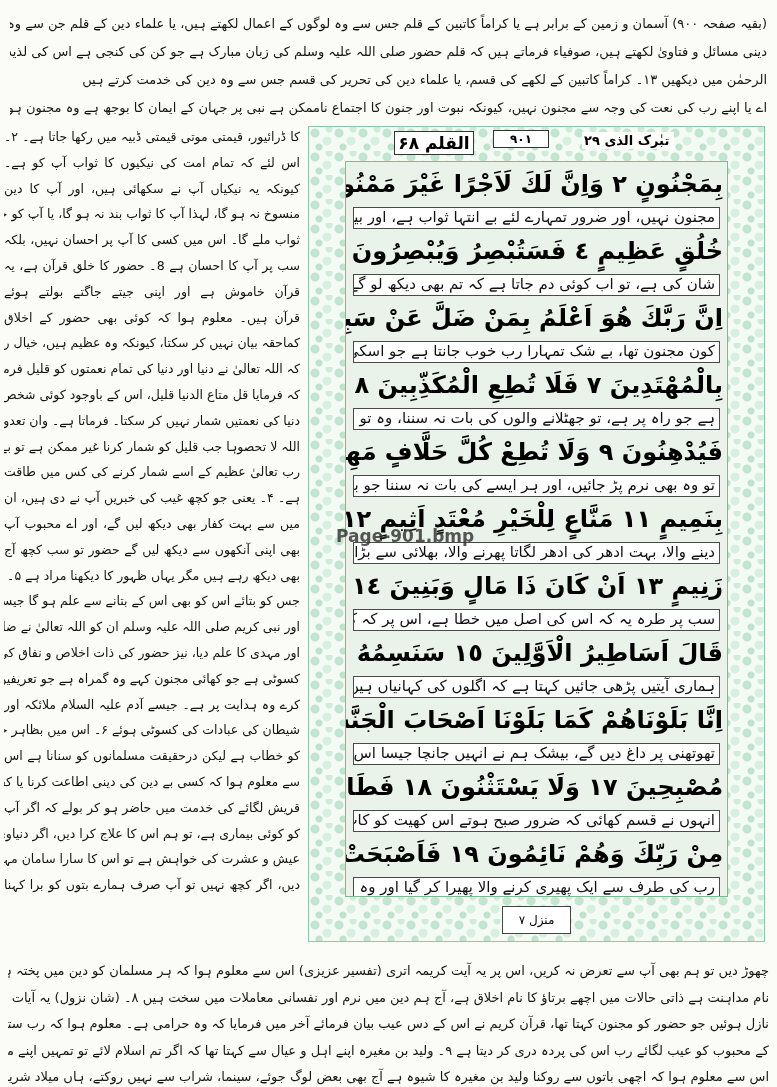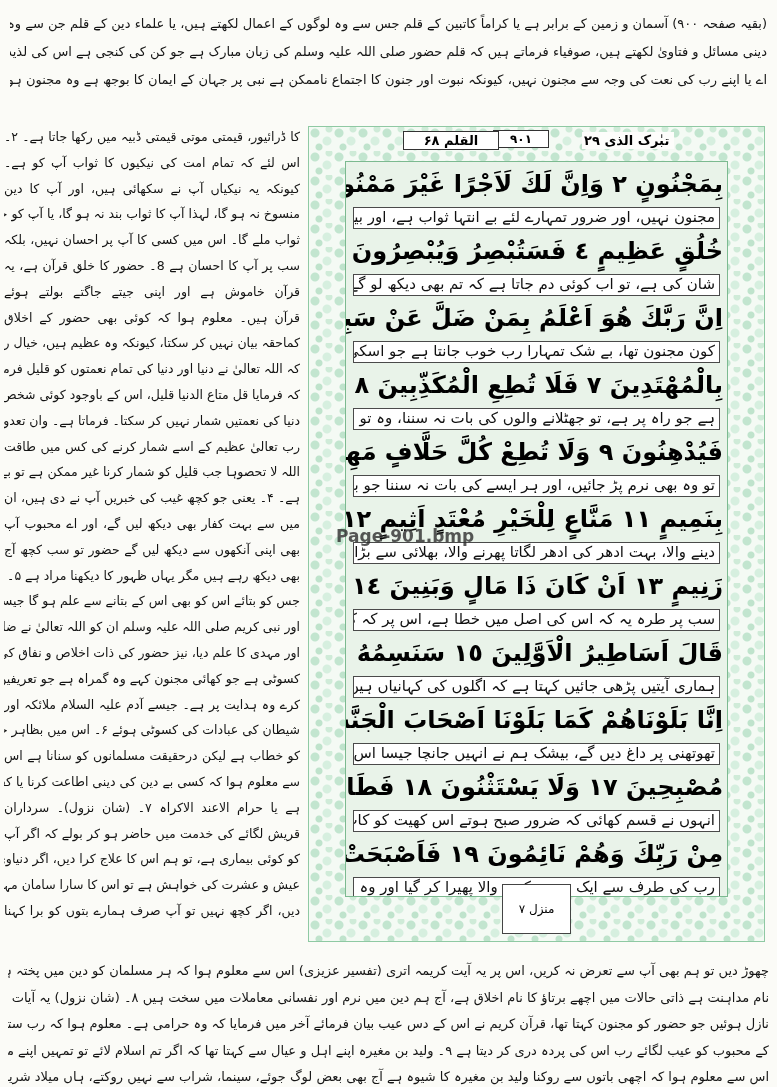--- a/index.html
+++ b/index.html
@@ -28,37 +28,37 @@
     background-image:
       radial-gradient(circle at 6px 6px,  #c2e5cf 4px, rgba(0,0,0,0) 5px),
       radial-gradient(circle at 18px 14px,#d6efdf 4px, rgba(0,0,0,0) 5px),
       radial-gradient(circle at 10px 20px,#bfe3cc 3px, rgba(0,0,0,0) 4px),
       radial-gradient(circle at 20px 2px, #cfeBD8 3px, rgba(0,0,0,0) 4px);
     background-size:24px 24px;
   }
   .hlabel,.hbox{position:absolute; z-index:3; font-weight:bold; color:#000;}
   .hlabel.juz{top:5px; right:90px; width:88px; font-size:13px; background:#fdfdfb; text-align:left; padding:1px 2px;}
   .hbox.pagenum{top:3px; left:184px; width:54px; font-size:12px; background:#fff; border:1px solid #333; text-align:center; padding:1px 0;}
-  .hbox.surah{top:4px; left:94px; width:78px; font-size:13px; background:#fff; border:1px solid #333; text-align:center; padding:1px 8px;}
+  .hbox.surah{top:4px; left:85px; width:78px; font-size:17px; background:#fff; border:1px solid #333; text-align:center; padding:1px 0;}
   .qinner{
     position:absolute; left:36px; right:36px; top:34px; bottom:44px;
     background:#e9f3e9; border:1px solid #7cba90; overflow:hidden; z-index:2;
   }
   .qrow{box-sizing:border-box; padding:0 4px; overflow:hidden;}
   .qrow.arabic{
     height:45px; line-height:45px; font-size:24px; font-weight:700; color:#000;
     text-align:justify; text-align-last:justify; white-space:nowrap;
   }
   .qrow.urdu{
     height:22px; line-height:19px; font-size:15px; color:#101010;
     background:#ffffff; border:1px solid #4a4a4a; margin:0 7px;
     text-align:justify; text-align-last:justify; white-space:nowrap;
   }
   .qfooter{position:absolute; bottom:7px; left:0; right:0; text-align:center; z-index:3;}
-  .manzil{display:inline-block; background:#fff; border:1px solid #444; font-size:12px; padding:17px 16px; color:#000;}
+  .manzil{display:inline-block; background:#fff; border:1px solid #444; font-size:12px; padding:6px 16px; color:#000;}
   
   .watermark{
     position:absolute; left:336px; top:526px; z-index:5;
     font-size:17px; font-weight:bold; color:#2e2e2e; opacity:.8; direction:ltr;
     font-family:"DejaVu Sans", sans-serif;
   }
   
   .bottom-text{position:absolute; top:958px; left:8px; right:8px;}
   .bline{
     font-size:13px; line-height:26.6px; color:#161616;
@@ -69,20 +69,21 @@
 <body>
 
 <div class="page">
 
   <div class="top-text">
 
       <div class="tline">(بقیہ صفحہ ۹۰۰) آسمان و زمین کے برابر ہے یا کراماً کاتبین کے قلم جس سے وہ لوگوں کے اعمال لکھتے ہیں، یا علماء دین کے قلم جن سے وہ حضور کی نعت، رب کی حمد،</div>
 
       <div class="tline">دینی مسائل و فتاویٰ لکھتے ہیں، صوفیاء فرماتے ہیں کہ قلم حضور صلی اللہ علیہ وسلم کی زبان مبارک ہے جو کن کی کنجی ہے اس کی لذیذ تفسیر ہماری کتاب شان حبیب</div>
 
+      <div class="tline">الرحمٰن میں دیکھیں ۱۳۔ کراماً کاتبین کے لکھے کی قسم، یا علماء دین کی تحریر کی قسم جس سے وہ دین کی خدمت کرتے ہیں</div>
 
       <div class="tline">اے یا اپنے رب کی نعت کی وجہ سے مجنون نہیں، کیونکہ نبوت اور جنون کا اجتماع ناممکن ہے نبی پر جہان کے ایمان کا بوجھ ہے وہ مجنون ہوں تو عالم تباہ ہو جائے، جیسے انجن</div>
     </div>
 
   <div class="left-col">
 
       <div class="lline">کا ڈرائیور، قیمتی موتی قیمتی ڈبیہ میں رکھا جاتا ہے۔ ۲۔</div>
 
       <div class="lline">اس لئے کہ تمام امت کی نیکیوں کا ثواب آپ کو ہے۔</div>
 
@@ -99,24 +100,24 @@
       <div class="lline">قرآن ہیں۔ معلوم ہوا کہ کوئی بھی حضور کے اخلاق</div>
 
       <div class="lline">کماحقہ بیان نہیں کر سکتا، کیونکہ وہ عظیم ہیں، خیال رہے</div>
 
       <div class="lline">کہ اللہ تعالیٰ نے دنیا اور دنیا کی تمام نعمتوں کو قلیل فرمایا</div>
 
       <div class="lline">کہ فرمایا قل متاع الدنیا قلیل، اس کے باوجود کوئی شخص</div>
 
       <div class="lline">دنیا کی نعمتیں شمار نہیں کر سکتا۔ فرماتا ہے۔ وان تعدوا نعمت</div>
 
+      <div class="lline">اللہ لا تحصوہا جب قلیل کو شمار کرنا غیر ممکن ہے تو بے</div>
+
       <div class="lline">رب تعالیٰ عظیم کے اسے شمار کرنے کی کس میں طاقت</div>
 
-      <div class="lline">اللہ لا تحصوہا جب قلیل کو شمار کرنا غیر ممکن ہے تو بے</div>
-
       <div class="lline">ہے۔ ۴۔ یعنی جو کچھ غیب کی خبریں آپ نے دی ہیں، ان</div>
 
       <div class="lline">میں سے بہت کفار بھی دیکھ لیں گے، اور اے محبوب آپ</div>
 
       <div class="lline">بھی اپنی آنکھوں سے دیکھ لیں گے حضور تو سب کچھ آج</div>
 
       <div class="lline">بھی دیکھ رہے ہیں مگر یہاں ظہور کا دیکھنا مراد ہے ۵۔ تو</div>
 
       <div class="lline">جس کو بتائے اس کو بھی اس کے بتانے سے علم ہو گا جیسے</div>
 
@@ -128,21 +129,20 @@
       <div class="lline">کسوٹی ہے جو کھائی مجنون کہے وہ گمراہ ہے جو تعریفیں</div>
 
       <div class="lline">کرے وہ ہدایت پر ہے۔ جیسے آدم علیہ السلام ملائکہ اور</div>
 
       <div class="lline">شیطان کی عبادات کی کسوٹی ہوئے ۶۔ اس میں بظاہر حضور</div>
 
       <div class="lline">کو خطاب ہے لیکن درحقیقت مسلمانوں کو سنانا ہے اس</div>
 
       <div class="lline">سے معلوم ہوا کہ کسی بے دین کی دینی اطاعت کرنا یا کفر</div>
 
-      <div class="lline">ہے یا حرام الاعند الاکراہ ۷۔ (شان نزول)۔ سرداران</div>
 
       <div class="lline">قریش لگائے کی خدمت میں حاضر ہو کر بولے کہ اگر آپ</div>
 
       <div class="lline">کو کوئی بیماری ہے، تو ہم اس کا علاج کرا دیں، اگر دنیاوی</div>
 
       <div class="lline">عیش و عشرت کی خواہش ہے تو اس کا سارا سامان مہیا کر</div>
 
       <div class="lline">دیں، اگر کچھ نہیں تو آپ صرف ہمارے بتوں کو برا کہنا</div>
     </div>
 

